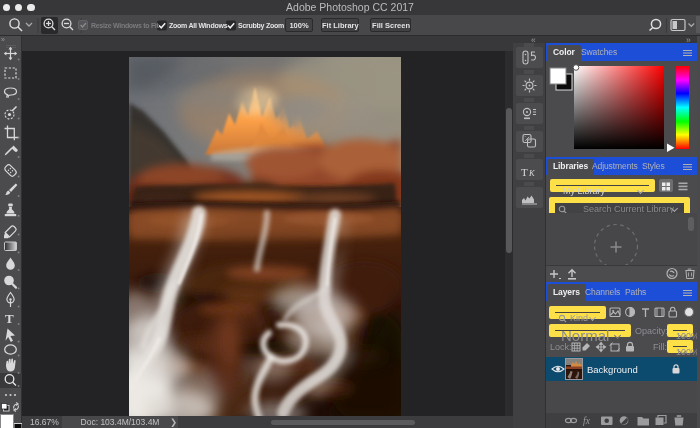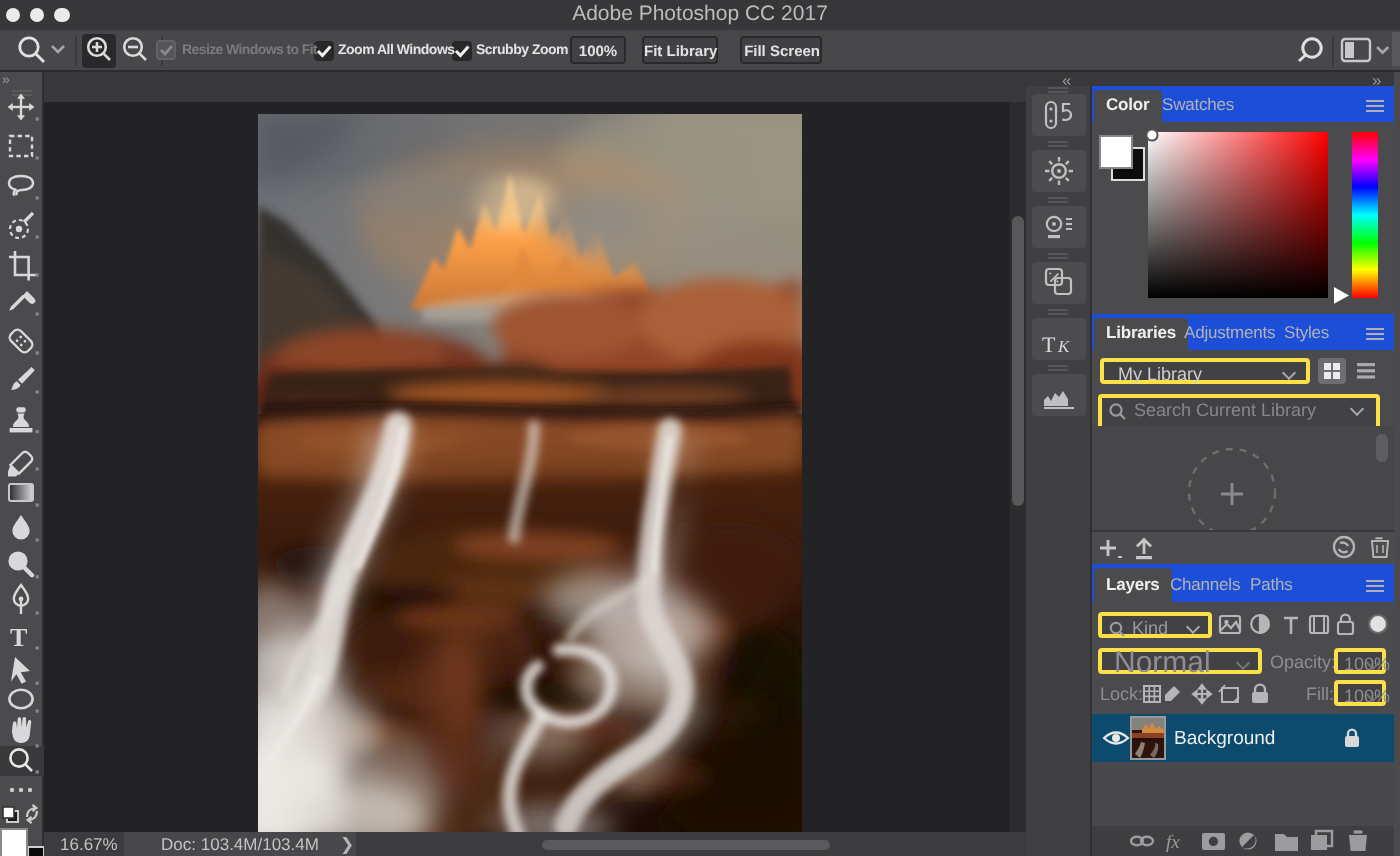--- a/index.html
+++ b/index.html
@@ -18,21 +18,21 @@
 #vscroll{position:absolute;right:0;top:0;width:8px;height:365px;background:#2c2c2e}
 #vthumb{position:absolute;left:1px;top:57px;width:6px;height:145px;background:#58585a;border-radius:3px}
 #hthumb{position:absolute;left:249px;top:4px;width:144px;height:5px;background:#5a5a5c;border-radius:2.5px}
 #dock{left:513px;top:43px;width:33px;height:385px;background:#404043;border-right:1px solid #303032}
 #panels{left:546px;top:43px;width:151px;height:385px;background:#4b4b4e}
 #rsliver{left:697px;top:36px;width:3px;height:392px;background:#4a4a4c}
 .tabbar{position:absolute;left:0;width:151px;background:#1d4ed8}
 .ptab{position:absolute;top:2px;height:100%;padding:0 6px;font-size:8.5px;letter-spacing:-0.1px;line-height:15px;color:#b2b2b4}
 .ptab.sel{background:#4b4b4e;color:#efefef;font-weight:700;border-radius:2px 2px 0 0}
 .burger{position:absolute;right:5px;width:9px;height:1.2px;background:#b0b0b2;box-shadow:0 2.5px 0 #b0b0b2,0 5px 0 #b0b0b2}
-.fld{position:absolute;background:#424245;border:2px solid #fde047;border-radius:2px}
+.fld{position:absolute;background:#424245;border:6px solid #fde047;border-radius:2px}
 .chev{display:inline-block;width:5px;height:5px;border-right:1.3px solid #a8a8aa;border-bottom:1.3px solid #a8a8aa;transform:rotate(45deg)}
 </style>
 </head>
 <body>
 
 <div class="abs" id="titlebar">
   <div class="tl" style="left:2.6px"></div>
   <div class="tl" style="left:14.6px"></div>
   <div class="tl" style="left:27.2px"></div>
   <div id="title">Adobe Photoshop CC 2017</div>
@@ -512,21 +512,21 @@
   </div>
   <div style="position:absolute;left:130px;top:136px;width:14px;height:13px;border-radius:2px">
     <svg width="14" height="13">
         <g fill="#aaaaac">
           <rect x="2.5" y="2.5" width="9" height="1.6"></rect>
           <rect x="2.5" y="5.6" width="9" height="1.6"></rect>
           <rect x="2.5" y="8.7" width="9" height="1.6"></rect>
         </g>
       </svg>
   </div>
-  <div class="fld" style="left:3px;top:154px;width:141px;height:24px;font-size:9px;color:#87878b;line-height:12px;padding-left:16px">Search Current Library
+  <div class="fld" style="left:3px;top:154px;width:141px;height:24px;font-size:9px;color:#87878b;line-height:12px;padding-left:28px">Search Current Library
     <svg width="10" height="10" style="position:absolute;left:3px;top:2px">
         <circle cx="4" cy="4" r="2.8" fill="none" stroke="#9a9a9c" stroke-width="1.1"></circle>
         <line x1="6" y1="6" x2="8.5" y2="8.5" stroke="#9a9a9c" stroke-width="1.1"></line>
       </svg>
     <span class="chev" style="position:absolute;right:7px;top:3px"></span>
   </div>
   <div style="position:absolute;left:0;top:170px;width:151px;height:52px;background:#474749">
     <svg width="151" height="52">
       <circle cx="70" cy="33" r="21.5" fill="none" stroke="#6e6e70" stroke-width="1.2" stroke-dasharray="3.5 3.5"></circle>
       <path d="M70 28.5 v11 M64.5 34 h11" stroke="#8a8a8c" stroke-width="1.5" fill="none"></path>

